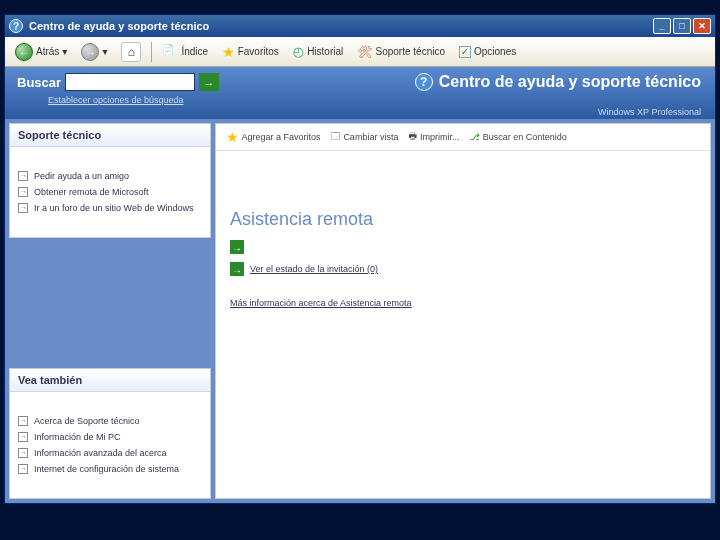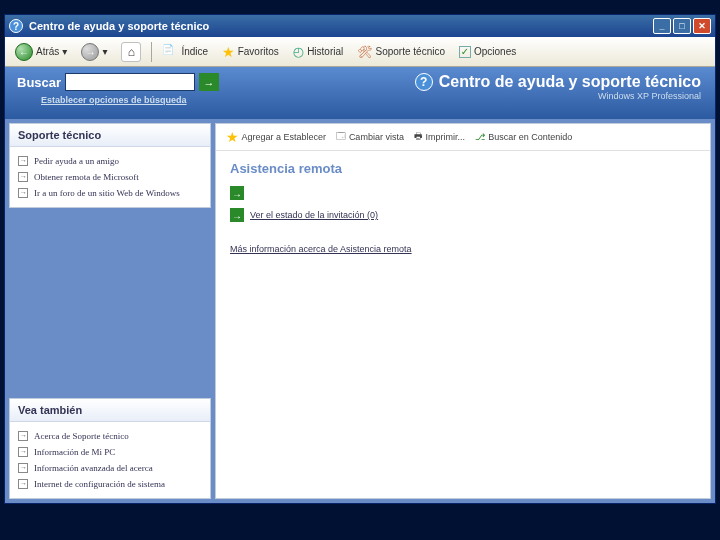--- a/index.html
+++ b/index.html
@@ -21,38 +21,38 @@
 .ticon2 { width: 16px; height: 16px; display: inline-block; }
 .star { color: #ffc107; font-size: 14px; }
 .clock { color: #4a8; font-size: 13px; }
 .wrench { color: #c06030; font-size: 12px; }
 .check { width: 12px; height: 12px; border: 1px solid #7aa; display: inline-flex; align-items: center; justify-content: center; color: #2a8a2a; font-size: 10px; }
 .bluebar { background: linear-gradient(#5a8ad0, #2c5aa0); height: 52px; display: flex; align-items: flex-start; padding: 6px 12px; color: #fff; position: relative; }
 .searchrow { display: flex; align-items: center; gap: 4px; }
 .searchlabel { font-weight: bold; font-size: 13px; margin-right: 0; }
 .searchbox { width: 130px; height: 18px; border: 1px solid #1a3a6a; background: #fff; }
 .gobtn { width: 20px; height: 18px; background: #2a8a2a; color: #fff; display: flex; align-items: center; justify-content: center; cursor: pointer; }
-.searchopts { font-size: 9px; color: #cde; margin-top: 4px; margin-left: 24px; text-decoration: underline; cursor: pointer; font-weight: bold; }
+.searchopts { font-size: 9px; color: #cde; margin-top: 4px; margin-left: 31px; text-decoration: underline; cursor: pointer; }
 .bigtitle { position: absolute; right: 14px; top: 6px; text-align: right; }
 .bigtitle .line1 { font-size: 16px; font-weight: bold; display: flex; align-items: center; justify-content: flex-end; gap: 6px; }
 .bigtitle .bigicon { width: 18px; height: 18px; border-radius: 50%; background: #4a90d9; border: 1px solid #fff; display: flex; align-items: center; justify-content: center; font-size: 12px; }
-.bigtitle .line2 { font-size: 9px; color: #cde; margin-top: 0; }
+.bigtitle .line2 { font-size: 9px; color: #cde; margin-top: 16px; }
 .body { display: flex; height: 384px; background: #6a8cc7; }
 .leftcol { width: 210px; padding: 4px; display: flex; flex-direction: column; gap: 4px; }
 .panel { background: #fff; border: 1px solid #c0ccdc; }
 .panel .phdr { background: linear-gradient(#fff,#e8eef8); padding: 5px 8px; font-weight: bold; font-size: 11px; color: #335; border-bottom: 1px solid #d0d8e8; }
-.panel .pbody { padding: 6px 8px; font-family: Liberation Serif, serif; }
+.panel .pbody { padding: 21px 8px; }
 .plink { display: flex; align-items: center; gap: 6px; padding: 3px 0; font-size: 9px; color: #335; cursor: pointer; }
 .plink .sq { width: 10px; height: 10px; border: 1px solid #888; display: inline-block; position: relative; }
 .plink .sq::after { content: "→"; font-size: 7px; position: absolute; top: -1px; left: 1px; color: #666; }
 .rightcol { flex: 1; background: #fff; border: 1px solid #c0ccdc; margin: 4px 4px 4px 0; display: flex; flex-direction: column; }
 .actionbar { display: flex; align-items: center; gap: 10px; padding: 5px 10px; border-bottom: 1px solid #e0e0e0; font-size: 9px; }
 .abtn { display: flex; align-items: center; gap: 3px; cursor: pointer; color: #444; }
 .content { padding: 10px 14px; font-size: 9px; color: #444; }
-.content h2 { font-size: 13px; color: #6a8cc7; font-weight: bold; margin-bottom: 10px; }
+.content h2 { font-size: 18px; color: #6a8cc7; font-weight: normal; margin-bottom: 10px; margin-top: 48px; }
 .content p { line-height: 1.4; margin-bottom: 10px; }
 .linkbtn { display: flex; align-items: center; gap: 6px; margin: 8px 0; cursor: pointer; }
 .linkbtn .arrow { width: 14px; height: 14px; background: #2a8a2a; color: #fff; display: flex; align-items: center; justify-content: center; font-size: 10px; }
 .linkbtn .txt { color: #335; text-decoration: underline; font-size: 9px; }
 .linkbtn.hl .txt { border: 1px dotted #888; padding: 1px 3px; text-decoration: none; }
 .more { color: #335; font-size: 9px; text-decoration: underline; cursor: pointer; margin-top: 14px; display: inline-block; }
 .flexfill { flex: 1; }
 </style>
 </head>
 <body>
@@ -165,21 +165,21 @@
                 <span>Internet de configuración de sistema</span>
               </div>
           </div>
         </div>
       </div>
 
       <div class="rightcol">
         <div class="actionbar">
           <div class="abtn">
               <span class="star">★</span>
-              <span>Agregar a Establecer</span>
+              <span>Agregar a Favoritos</span>
             </div>
           <div class="abtn">
               <span>🗔</span>
               <span>Cambiar vista</span>
             </div>
           <div class="abtn">
               <span>🖶</span>
               <span>Imprimir...</span>
             </div>
           <div class="abtn">

